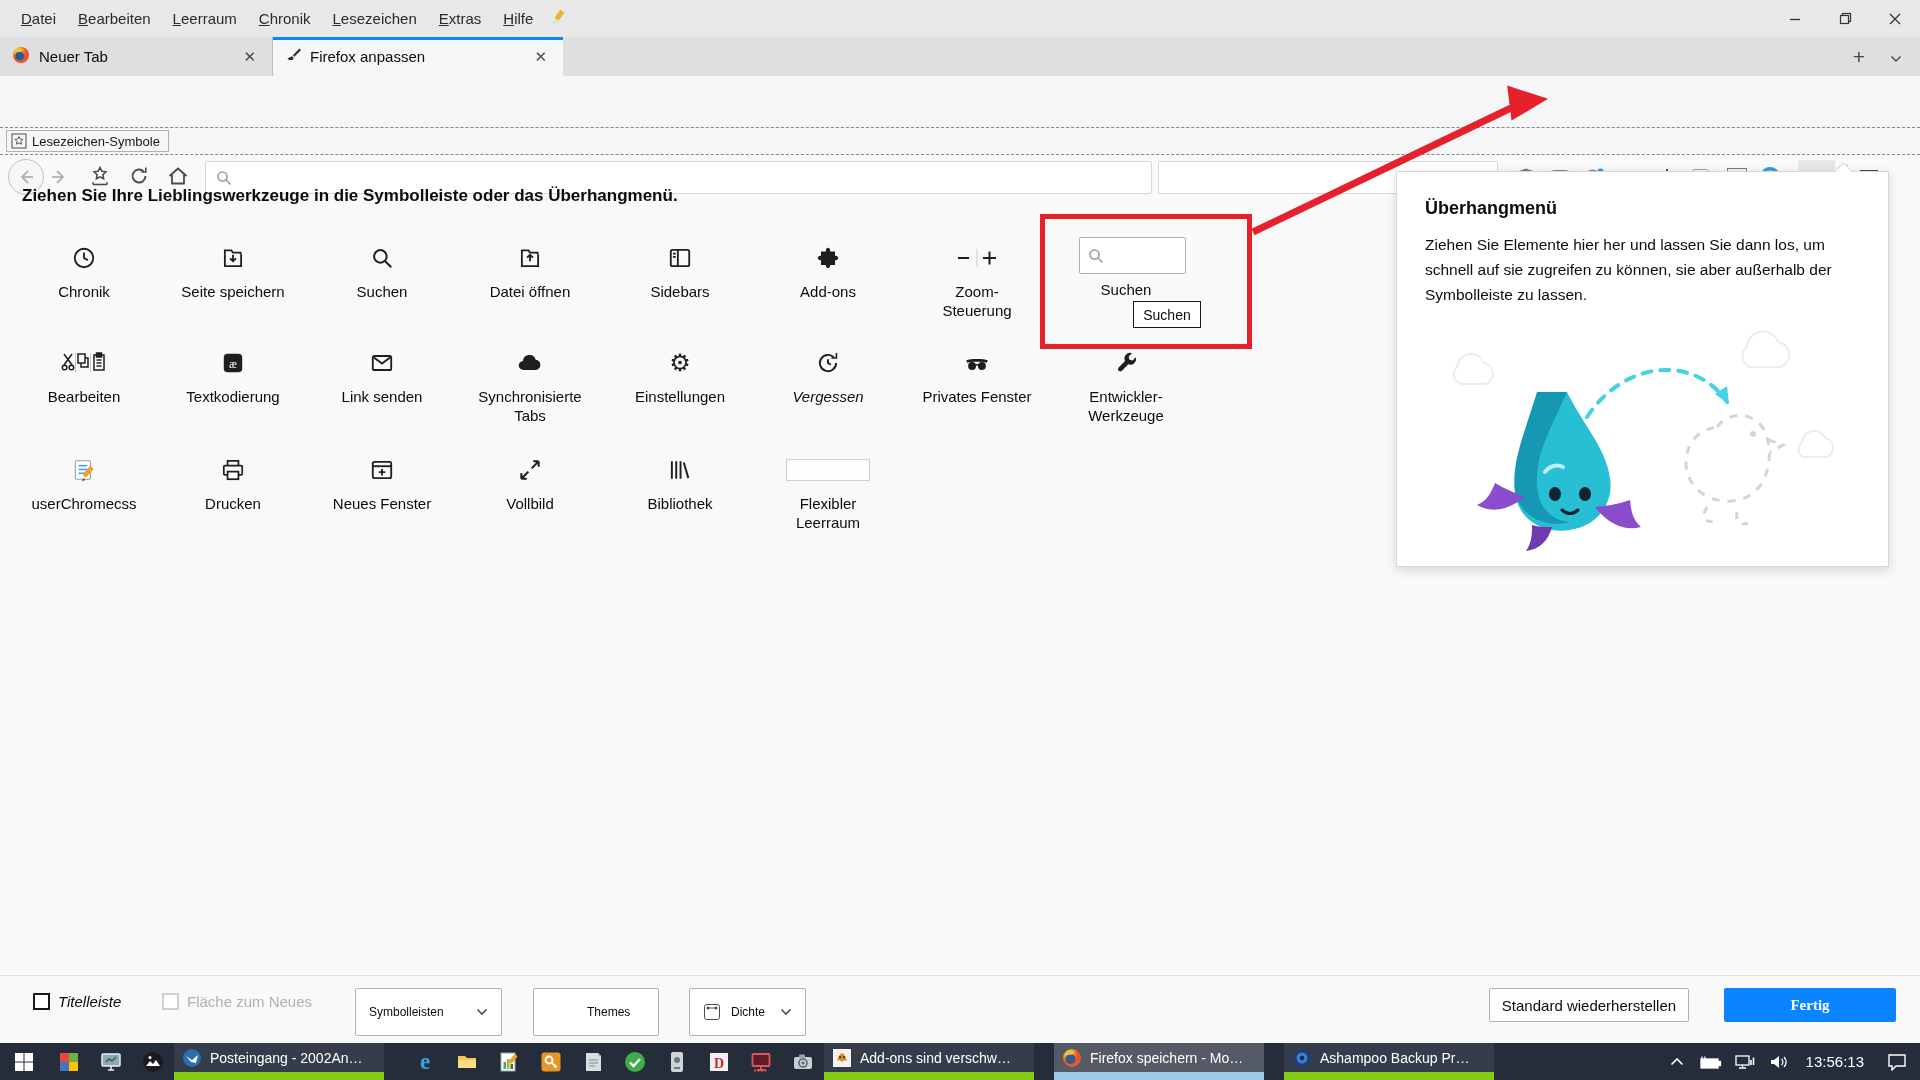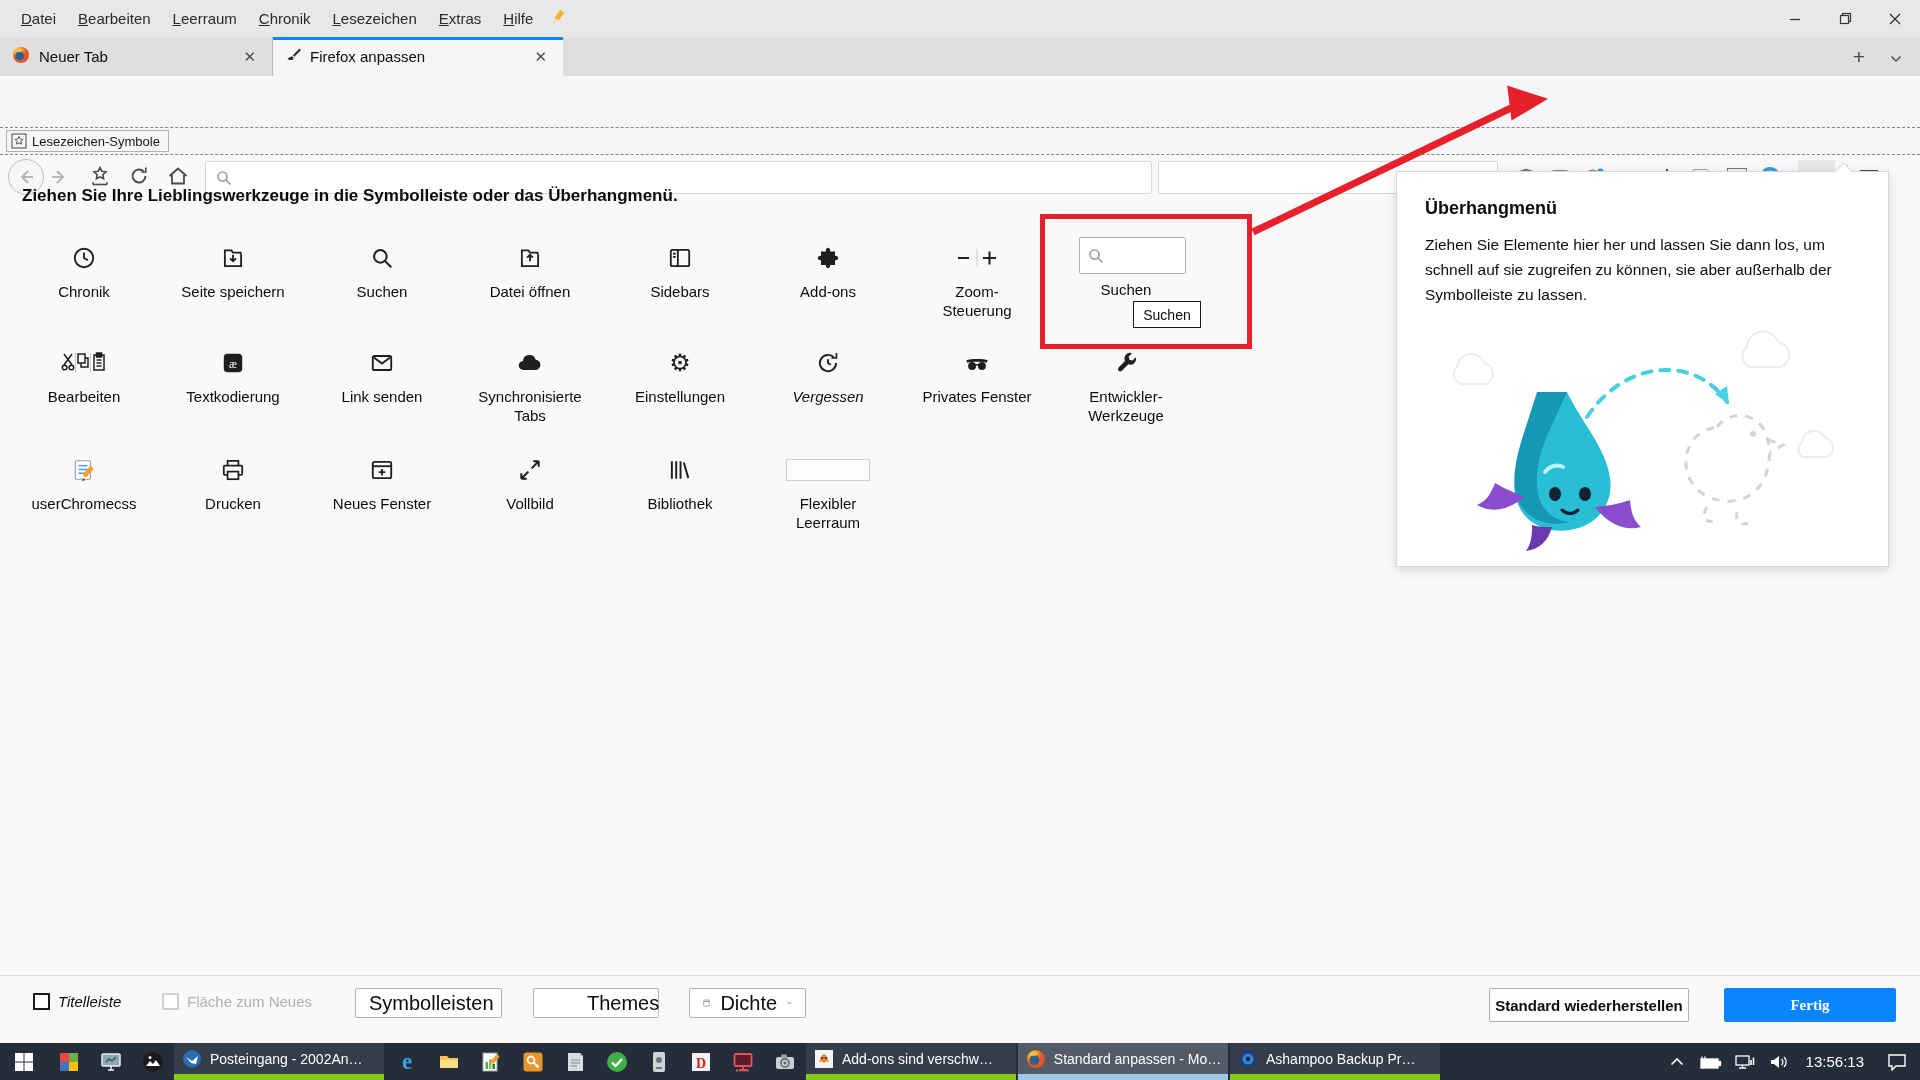--- a/index.html
+++ b/index.html
@@ -82,34 +82,34 @@
   .panel-body { position:absolute; left:28px; top:60px; width:442px; font-size:15.5px; line-height:25px; color:#0c0c0d; }
   .panel-illu { position:absolute; left:20px; top:150px; }
 
   
   .footer { position:absolute; left:0; top:975px; width:1920px; height:68px; background:#f9f9fa;
             border-top:1px solid #e0e0e2; }
   .cb { position:absolute; width:17px; height:17px; background:#fff; border:2px solid #19191b; }
   .cb.disabled { border-color:#d0d0d2; }
   .cb-label { position:absolute; font-size:15px; color:#0c0c0d; }
   .cb-label.disabled { color:#b1b1b3; }
-  .fselect { position:absolute; top:12px; height:30px; background:#fff; border:1px solid #b1b1b3; border-radius:2px;
-             display:flex; align-items:center; gap:10px; padding:0 13px; font-size:20px; color:#0c0c0d; }
+  .fselect { position:absolute; top:12px; height:48px; background:#fff; border:1px solid #b1b1b3; border-radius:2px;
+             display:flex; align-items:center; gap:10px; padding:0 13px; font-size:12px; color:#0c0c0d; }
   .btn-outline { position:absolute; top:12px; height:34px; background:#fefefe; border:1px solid #b1b1b3;
                  border-radius:2px; display:flex; align-items:center; justify-content:center; font-size:15px; color:#0c0c0d; }
   .btn-primary { position:absolute; top:12px; height:34px; background:#0a84ff; border-radius:2px; color:#fff;
                  font-weight:bold; font-size:15px; display:flex; align-items:center; justify-content:center; }
 
   
   .taskbar { position:absolute; left:0; top:1043px; width:1920px; height:37px; background:#252d3b;
              display:flex; align-items:stretch; }
   .tb-slot { width:42px; display:flex; align-items:center; justify-content:center; }
   .tb-start { width:48px; }
   .tb-task { width:210px; display:flex; align-items:center; gap:8px; padding:0 8px;
-             background:rgba(255,255,255,.08); border-bottom:6px solid #84cc16; margin-right:2px; }
+             background:rgba(255,255,255,.08); border-bottom:8px solid #84cc16; margin-right:20px; }
   .tb-task.active { background:rgba(255,255,255,.22); border-bottom-color:#9fc9e8; }
   .tb-task-label { font-size:14px; color:#fff; white-space:nowrap; overflow:hidden; }
   .tb-spacer { flex:1; }
   .tray-ico { width:34px; display:flex; align-items:center; justify-content:center; color:#fff; }
   .tray-clock { display:flex; align-items:center; color:#fff; font-size:15px; padding:0 10px; }
 </style>
 </head>
 <body>
 
 <div id="screen">
@@ -592,21 +592,21 @@
           <circle cx="5" cy="5" r="1.1" fill="#4a4a4f"></circle>
           <circle cx="13" cy="5" r="1.1" fill="#4a4a4f"></circle>
           <path d="M5 5h8" stroke-width="1"></path>
         </svg>
       <span>Dichte</span>
       <svg width="12" height="8" viewBox="0 0 12 8" fill="none" stroke="#4a4a4f" stroke-width="1.6" style="margin-left:auto;">
           <path d="M1.5 1.5L6 6l4.5-4.5"></path>
         </svg>
     </div>
 
-    <div class="btn-outline" style="left:1489px;width:200px;font-weight:bold;">Standard wiederherstellen</div>
+    <div class="btn-outline" style="left:1489px;width:200px;">Standard wiederherstellen</div>
     <div class="btn-primary" style="left:1724px;width:172px;font-family:Liberation Serif, serif;">Fertig</div>
   </div>
 
   <div class="taskbar">
     <div class="tb-slot tb-start">
       <svg width="20" height="20" viewBox="0 0 20 20">
           <rect x="1" y="1" width="8.5" height="8.5" fill="#fff"></rect>
           <rect x="10.5" y="1" width="8.5" height="8.5" fill="#fff"></rect>
           <rect x="1" y="10.5" width="8.5" height="8.5" fill="#fff"></rect>
           <rect x="10.5" y="10.5" width="8.5" height="8.5" fill="#fff"></rect>
@@ -724,21 +724,21 @@
             <radialGradient id="fxg2" cx="30%" cy="25%">
               <stop offset="0%" stop-color="#ffe575"></stop>
               <stop offset="55%" stop-color="#ff980e"></stop>
               <stop offset="100%" stop-color="#e3572a"></stop>
             </radialGradient>
           </defs>
         <circle cx="10" cy="10" r="9" fill="url(#fxg2)"></circle>
           <circle cx="8.5" cy="11" r="5" fill="#2b5f8f"></circle>
           <path d="M3 6c2-3 7-4 10-2l-4 3z" fill="#ffb84d"></path>
       </svg>
-      <span class="tb-task-label">Standard anpassen - Mo…</span>
+      <span class="tb-task-label">Firefox speichern - Mo…</span>
     </div>
     <div class="tb-task">
       <svg width="20" height="20" viewBox="0 0 20 20">
           <circle cx="10" cy="10" r="9" fill="#1f3f6e"></circle>
           <circle cx="10" cy="10" r="5.5" fill="#3a7fd5"></circle>
           <circle cx="10" cy="10" r="2.2" fill="#10233f"></circle>
         </svg>
       <span class="tb-task-label">Ashampoo Backup Pr…</span>
     </div>
     <div class="tb-spacer"></div>

